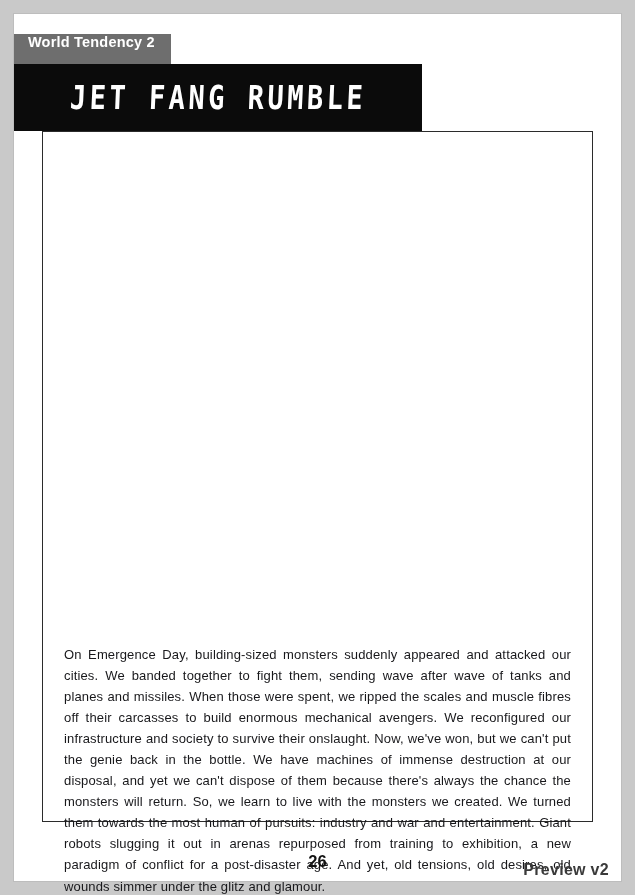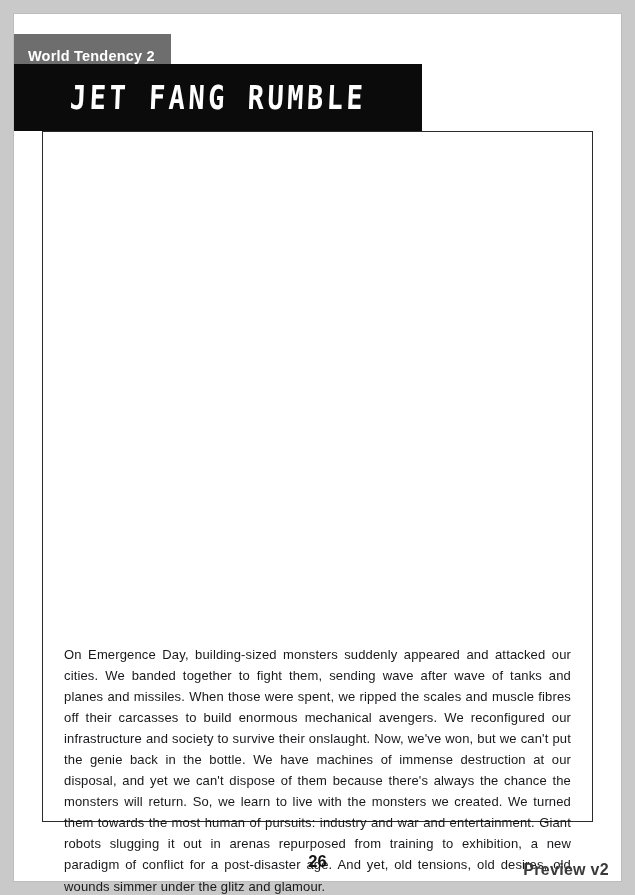--- a/index.html
+++ b/index.html
@@ -32,21 +32,21 @@
 
   
   .section-tab {
     position: absolute;
     left: 14px;
     top: 34px;
     height: 30px;
     background: #6e6e6e;
     color: #ffffff;
     display: flex;
-    align-items: flex-end;
+    align-items: flex-start;
     padding: 0 16px 0 14px;
     font-weight: bold;
     font-size: 14.5px;
     letter-spacing: 0.2px;
     font-family: "Liberation Sans", sans-serif;
     z-index: 4;
   }
 
   
   .title-banner {

